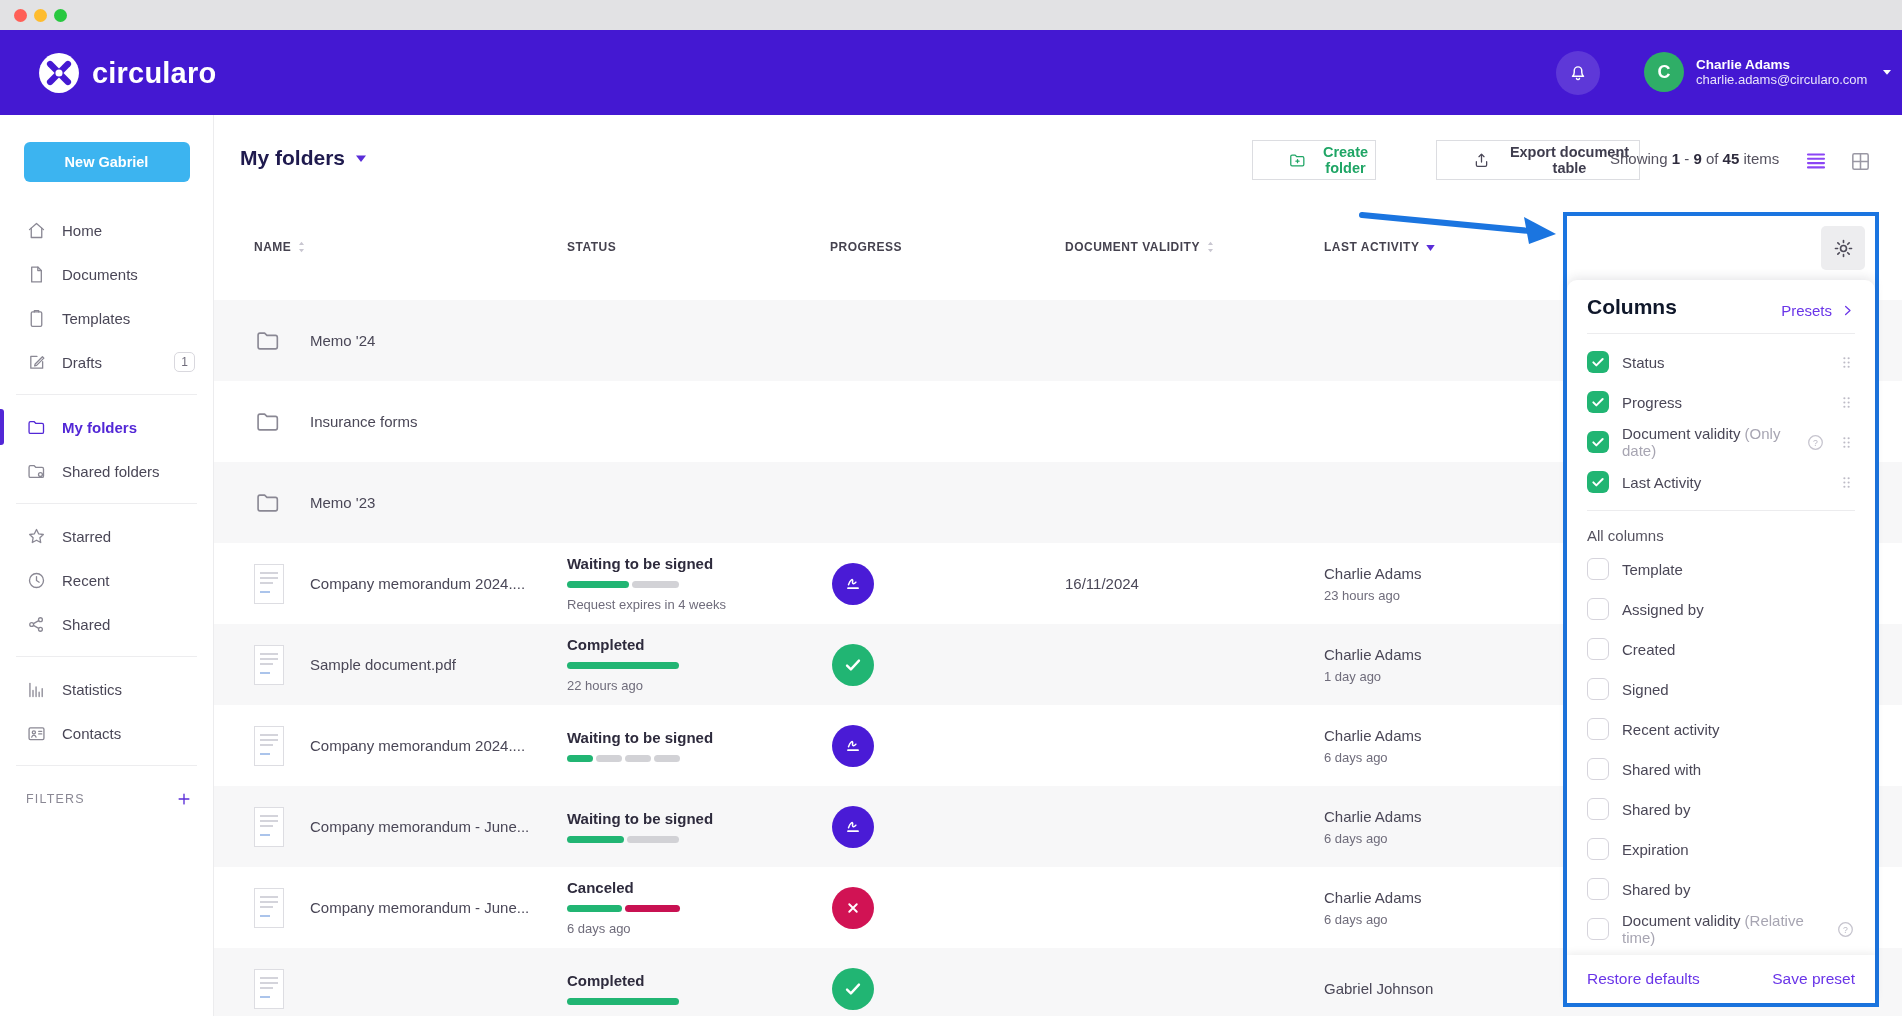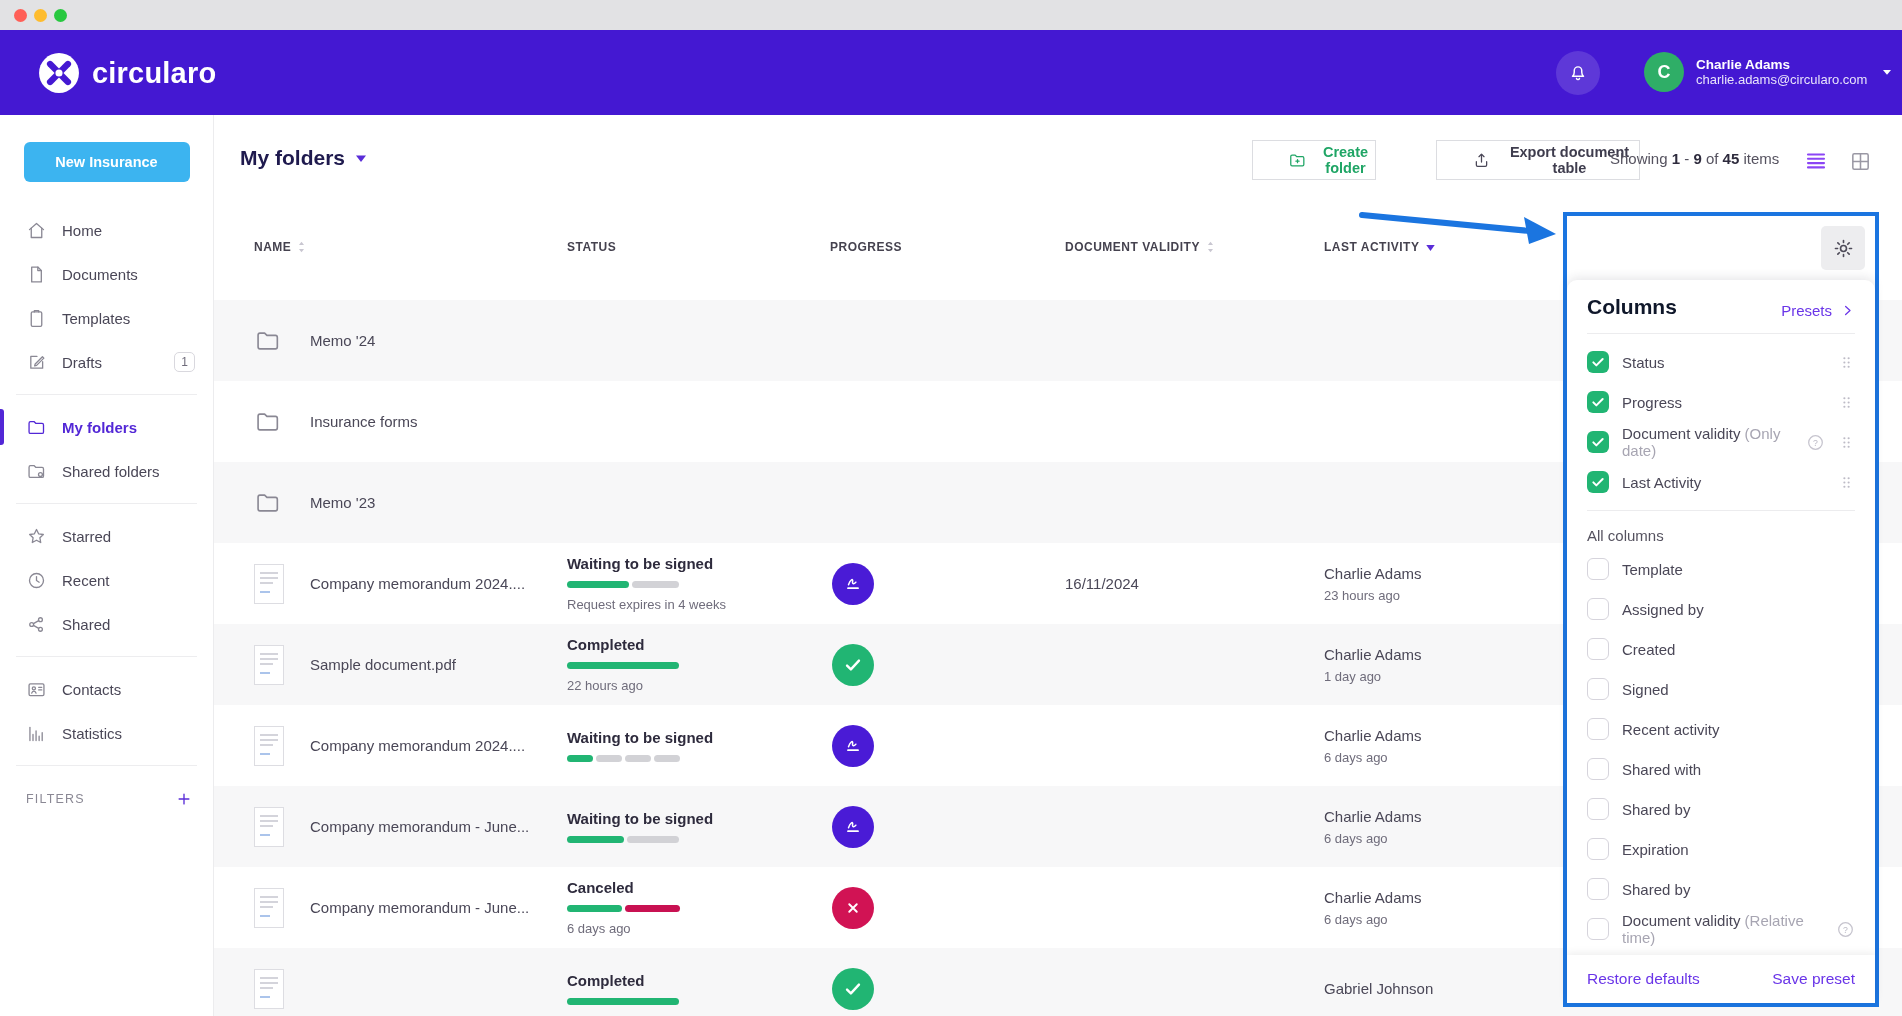--- a/index.html
+++ b/index.html
@@ -142,21 +142,21 @@
       </div>
       <span class="icn">
         <svg viewBox="0 0 24 24" width="16" height="16" fill="#fff">
             <path d="M6 9l6 7 6-7z"></path>
           </svg>
       </span>
     </div>
   </header>
 
   <aside class="sidebar">
-    <button class="new-doc">New Insurance</button>
+    <button class="new-doc">New Gabriel</button>
     <nav id="side-nav">
         <div class="side-item">
        <span class="icn">
             <svg viewBox="0 0 24 24" width="21" height="21" fill="none" stroke="currentColor" stroke-width="1.5" stroke-linecap="round" stroke-linejoin="round">
               <path d="M4 11l8-7 8 7"></path>
               <path d="M6 9.3V20h12V9.3"></path>
             </svg>
           </span>
        <span>Home</span>
 
@@ -240,37 +240,37 @@
               <path d="M8.5 11l6-3.5M8.5 13l6 3.5"></path>
             </svg>
           </span>
        <span>Shared</span>
 
      </div>
         <div class="side-divider"></div>
         <div class="side-item">
        <span class="icn">
             <svg viewBox="0 0 24 24" width="21" height="21" fill="none" stroke="currentColor" stroke-width="1.5" stroke-linecap="round" stroke-linejoin="round">
+              <path d="M4.5 5v15"></path>
+              <path d="M8 20v-7M11.5 20V9M15 20v-5M18.5 20V11"></path>
+            </svg>
+          </span>
+       <span>Statistics</span>
+
+     </div>
+        <div class="side-item">
+       <span class="icn">
+            <svg viewBox="0 0 24 24" width="21" height="21" fill="none" stroke="currentColor" stroke-width="1.5" stroke-linecap="round" stroke-linejoin="round">
               <rect x="3.5" y="5.5" width="17" height="13.5" rx="1.5"></rect>
               <circle cx="9" cy="10.7" r="1.8"></circle>
               <path d="M6.5 16.2c.4-1.6 1.3-2.4 2.5-2.4s2.1.8 2.5 2.4"></path>
               <path d="M14.5 9.5h3.5M14.5 12.5h3.5"></path>
             </svg>
           </span>
        <span>Contacts</span>
-
-     </div>
-        <div class="side-item">
-       <span class="icn">
-            <svg viewBox="0 0 24 24" width="21" height="21" fill="none" stroke="currentColor" stroke-width="1.5" stroke-linecap="round" stroke-linejoin="round">
-              <path d="M4.5 5v15"></path>
-              <path d="M8 20v-7M11.5 20V9M15 20v-5M18.5 20V11"></path>
-            </svg>
-          </span>
-       <span>Statistics</span>
 
      </div>
         <div class="side-divider"></div>
       </nav>
     <div class="filters-row">
       <span>FILTERS</span>
       <span class="icn">
         <svg viewBox="0 0 24 24" width="18" height="18" fill="none" stroke="currentColor" stroke-width="1.8" stroke-linecap="round">
             <path d="M12 5.5v13M5.5 12h13"></path>
           </svg>

